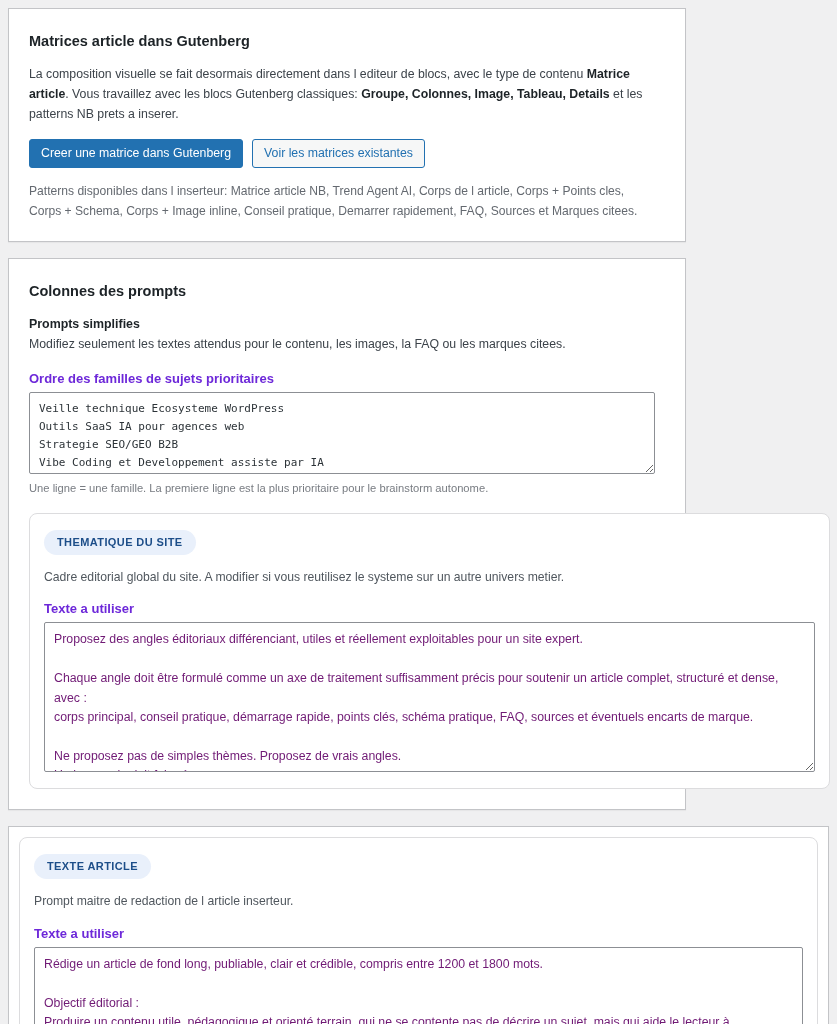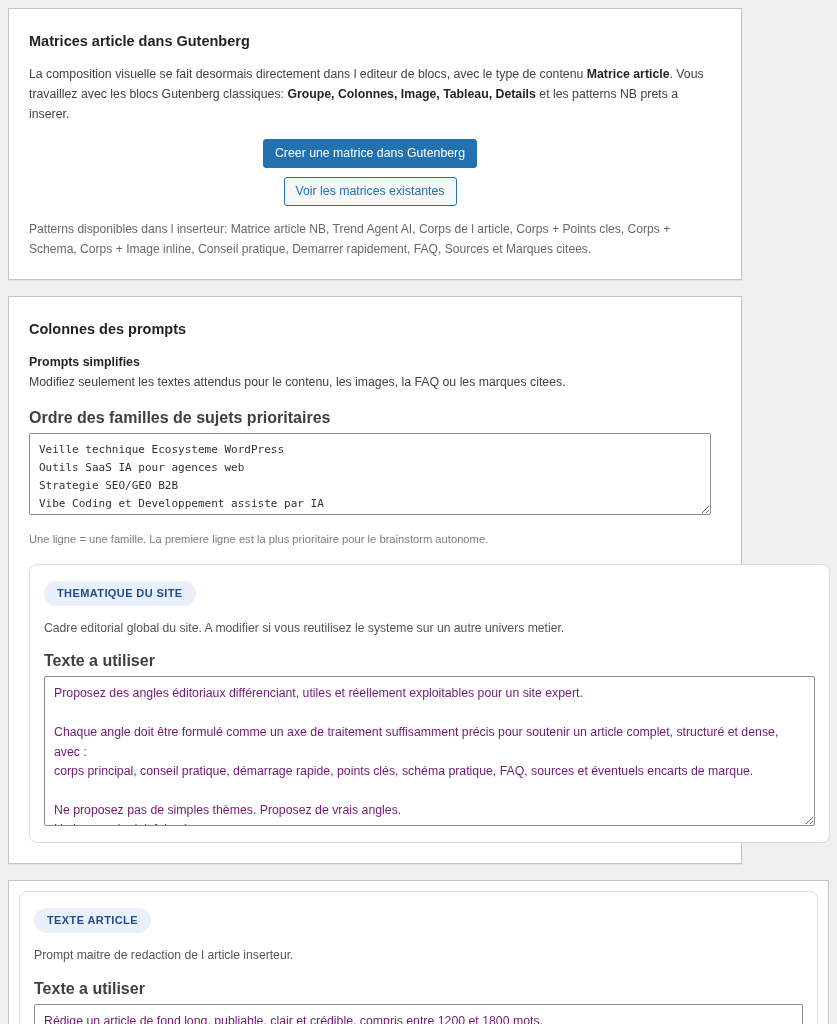--- a/index.html
+++ b/index.html
@@ -20,21 +20,21 @@
     box-sizing: border-box;
     padding: 8px 8px 0 8px;
   }
 
   
   .panel {
     background: #ffffff;
     border: 1px solid #c3c4c7;
     box-shadow: 0 1px 1px rgba(0,0,0,.04);
     box-sizing: border-box;
-    width: 734px;
+    width: 678px;
     margin-bottom: 16px;
     padding: 22px 30px 20px 20px;
   }
 
   .panel-title {
     font-size: 14.5px;
     font-weight: 700;
     line-height: 1.4;
     margin: 0 0 14px 0;
     color: #1d2327;
@@ -54,21 +54,20 @@
     color: #646970;
     margin: 14px 0 0 0;
   }
 
   
   .btn-row {
     display: flex;
     align-items: center;
     gap: 9px;
     margin: 0 0 4px 0;
-    flex-direction: column;
   }
   .btn {
     display: inline-flex;
     align-items: center;
     justify-content: center;
     font-family: "Liberation Sans", sans-serif;
     font-size: 12.3px;
     line-height: 1;
     height: 29px;
     padding: 0 11px;
@@ -95,31 +94,31 @@
     color: #1d2327;
     margin: 16px 0 4px 0;
   }
   .sub-desc {
     font-size: 12.3px;
     line-height: 1.6;
     color: #3c434a;
     margin: 0 0 16px 0;
   }
   .field-label {
-    font-size: 16px;
-    font-weight: 700;
-    color: #404040;
+    font-size: 13px;
+    font-weight: 700;
+    color: #6d28d9;
     margin: 0 0 6px 0;
     display: block;
   }
   .field-help {
     font-size: 11.2px;
     line-height: 1.5;
     color: #787c82;
-    margin: 16px 0 0 0;
+    margin: 6px 0 0 0;
   }
 
   
   .ta {
     display: block;
     width: 100%;
     box-sizing: border-box;
     border: 1px solid #8c8f94;
     border-radius: 2px;
     background: #ffffff;

